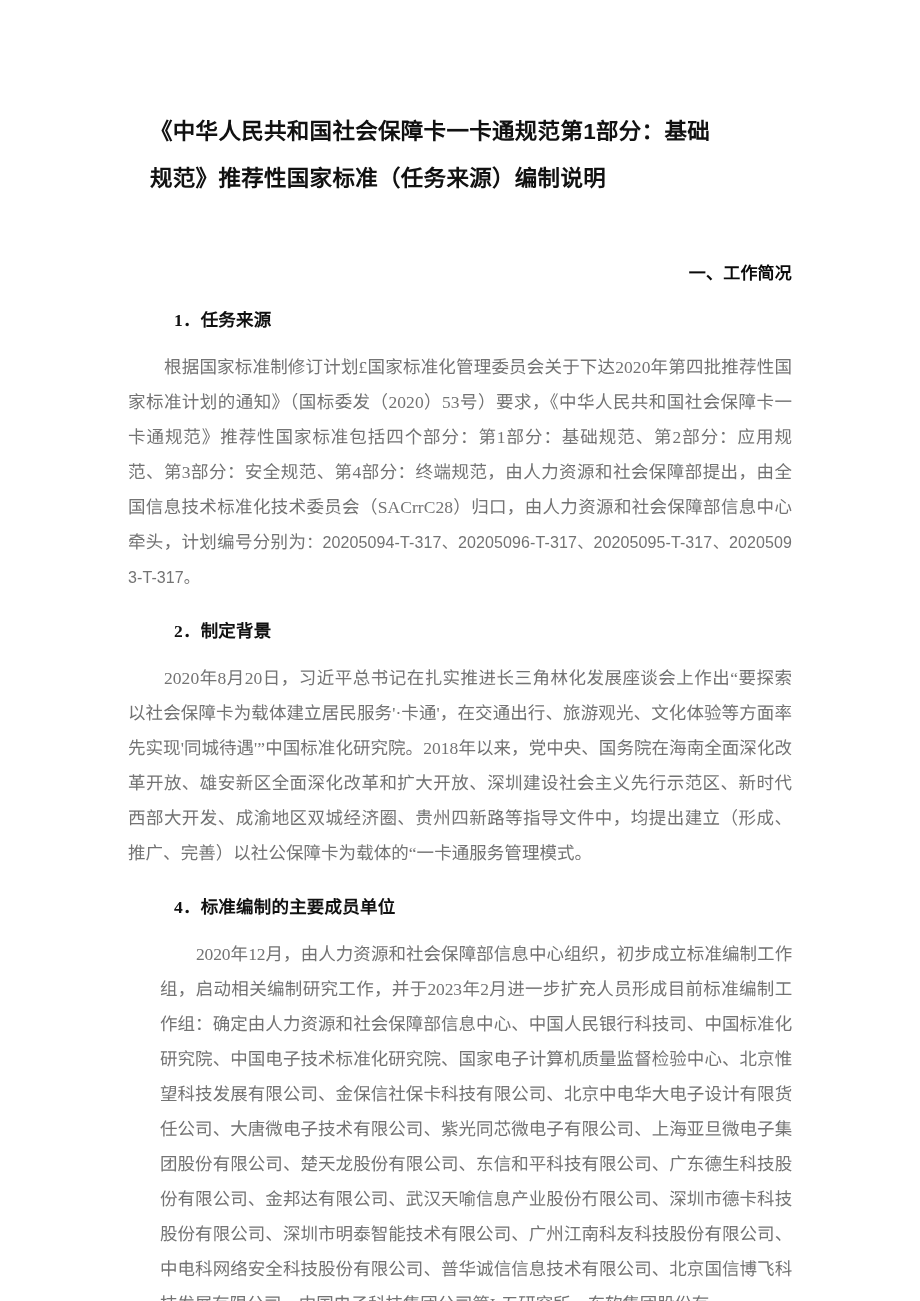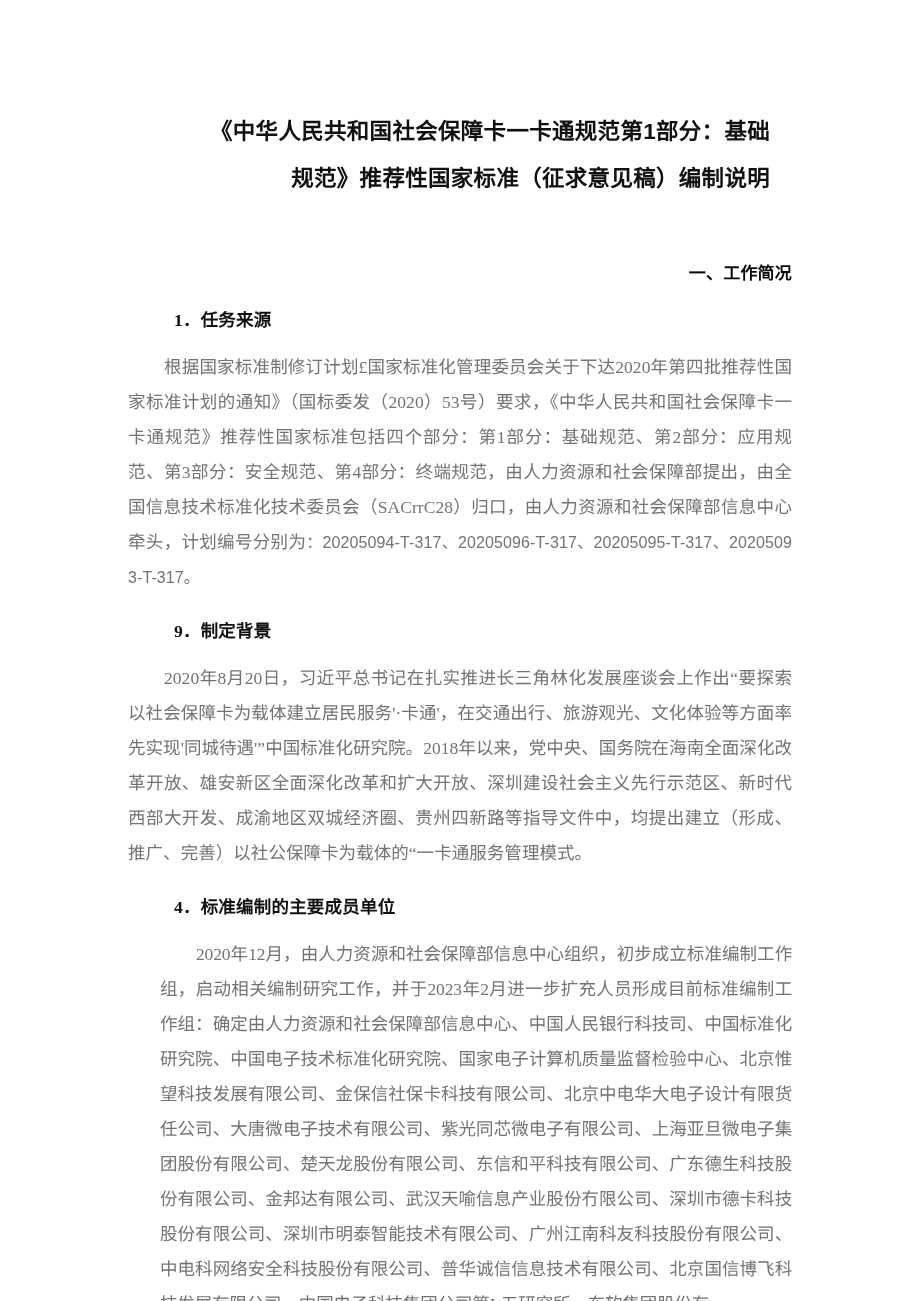--- a/index.html
+++ b/index.html
@@ -28,21 +28,21 @@
     top: 0;
     width: 664px;
   }
   .doc-title {
     margin: 0;
     padding-top: 108px;
     font-family: "Liberation Sans", "DejaVu Sans", sans-serif;
     font-weight: bold;
     font-size: 22.5px;
     line-height: 47px;
-    text-align: right;
+    text-align: left;
     letter-spacing: 0.3px;
     color: #111111;
     width: 620px;
     margin-left: 22px;
   }
   .heading-1 {
     margin: 0;
     padding-top: 54px;
     padding-left: 34px;
     font-family: "Liberation Sans", "DejaVu Sans", sans-serif;
@@ -89,30 +89,30 @@
   }
 </style>
 </head>
 <body>
 
 <div class="page">
   <div class="content">
 
     <h1 class="doc-title">
       <span>《中华人民共和国社会保障卡一卡通规范第1部分：基础</span><br>
-      <span>规范》推荐性国家标准（征求意见稿）编制说明</span>
+      <span>规范》推荐性国家标准（任务来源）编制说明</span>
     </h1>
 
     <h2 class="heading-1">一、工作简况</h2>
 
     <h3 class="heading-2">1．任务来源</h3>
 
     <p class="para indent"><span>根据国家标准制修订计划£国家标准化管理委员会关于下达2020年第四批推荐性国家标准计划的通知》（国标委发（2020）53号）要求，《中华人民共和国社会保障卡一卡通规范》推荐性国家标准包括四个部分：第1部分：基础规范、第2部分：应用规范、第3部分：安全规范、第4部分：终端规范，由人力资源和社会保障部提出，由全国信息技术标准化技术委员会（SACrrC28）归口，由人力资源和社会保障部信息中心牵头，计划编号分别为</span><span class="codes">：20205094-T-317、20205096-T-317、20205095-T-317、20205093-T-317。</span></p>
 
-    <h3 class="heading-2 spaced">9．制定背景</h3>
+    <h3 class="heading-2 spaced">2．制定背景</h3>
 
     <p class="para indent">2020年8月20日，习近平总书记在扎实推进长三角林化发展座谈会上作出“要探索以社会保障卡为载体建立居民服务'·卡通'，在交通出行、旅游观光、文化体验等方面率先实现'同城待遇'”中国标准化研究院。2018年以来，党中央、国务院在海南全面深化改革开放、雄安新区全面深化改革和扩大开放、深圳建设社会主义先行示范区、新时代西部大开发、成渝地区双城经济圈、贵州四新路等指导文件中，均提出建立（形成、推广、完善）以社公保障卡为载体的“一卡通服务管理模式。</p>
 
     <h3 class="heading-2 spaced">4．标准编制的主要成员单位</h3>
 
     <p class="para indent tight">2020年12月，由人力资源和社会保障部信息中心组织，初步成立标准编制工作组，启动相关编制研究工作，并于2023年2月进一步扩充人员形成目前标准编制工作组：确定由人力资源和社会保障部信息中心、中国人民银行科技司、中国标准化研究院、中国电子技术标准化研究院、国家电子计算机质量监督检验中心、北京惟望科技发展有限公司、金保信社保卡科技有限公司、北京中电华大电子设计有限货任公司、大唐微电子技术有限公司、紫光同芯微电子有限公司、上海亚旦微电子集团股份有限公司、楚天龙股份有限公司、东信和平科技有限公司、广东德生科技股份有限公司、金邦达有限公司、武汉天喻信息产业股份冇限公司、深圳市德卡科技股份有限公司、深圳市明泰智能技术有限公司、广州江南科友科技股份有限公司、中电科网络安全科技股份有限公司、普华诚信信息技术有限公司、北京国信博飞科技发展有限公司、中国电子科技集团公司第I·五研究所、东软集团股份有</p>
 
   </div>
 </div>
 

